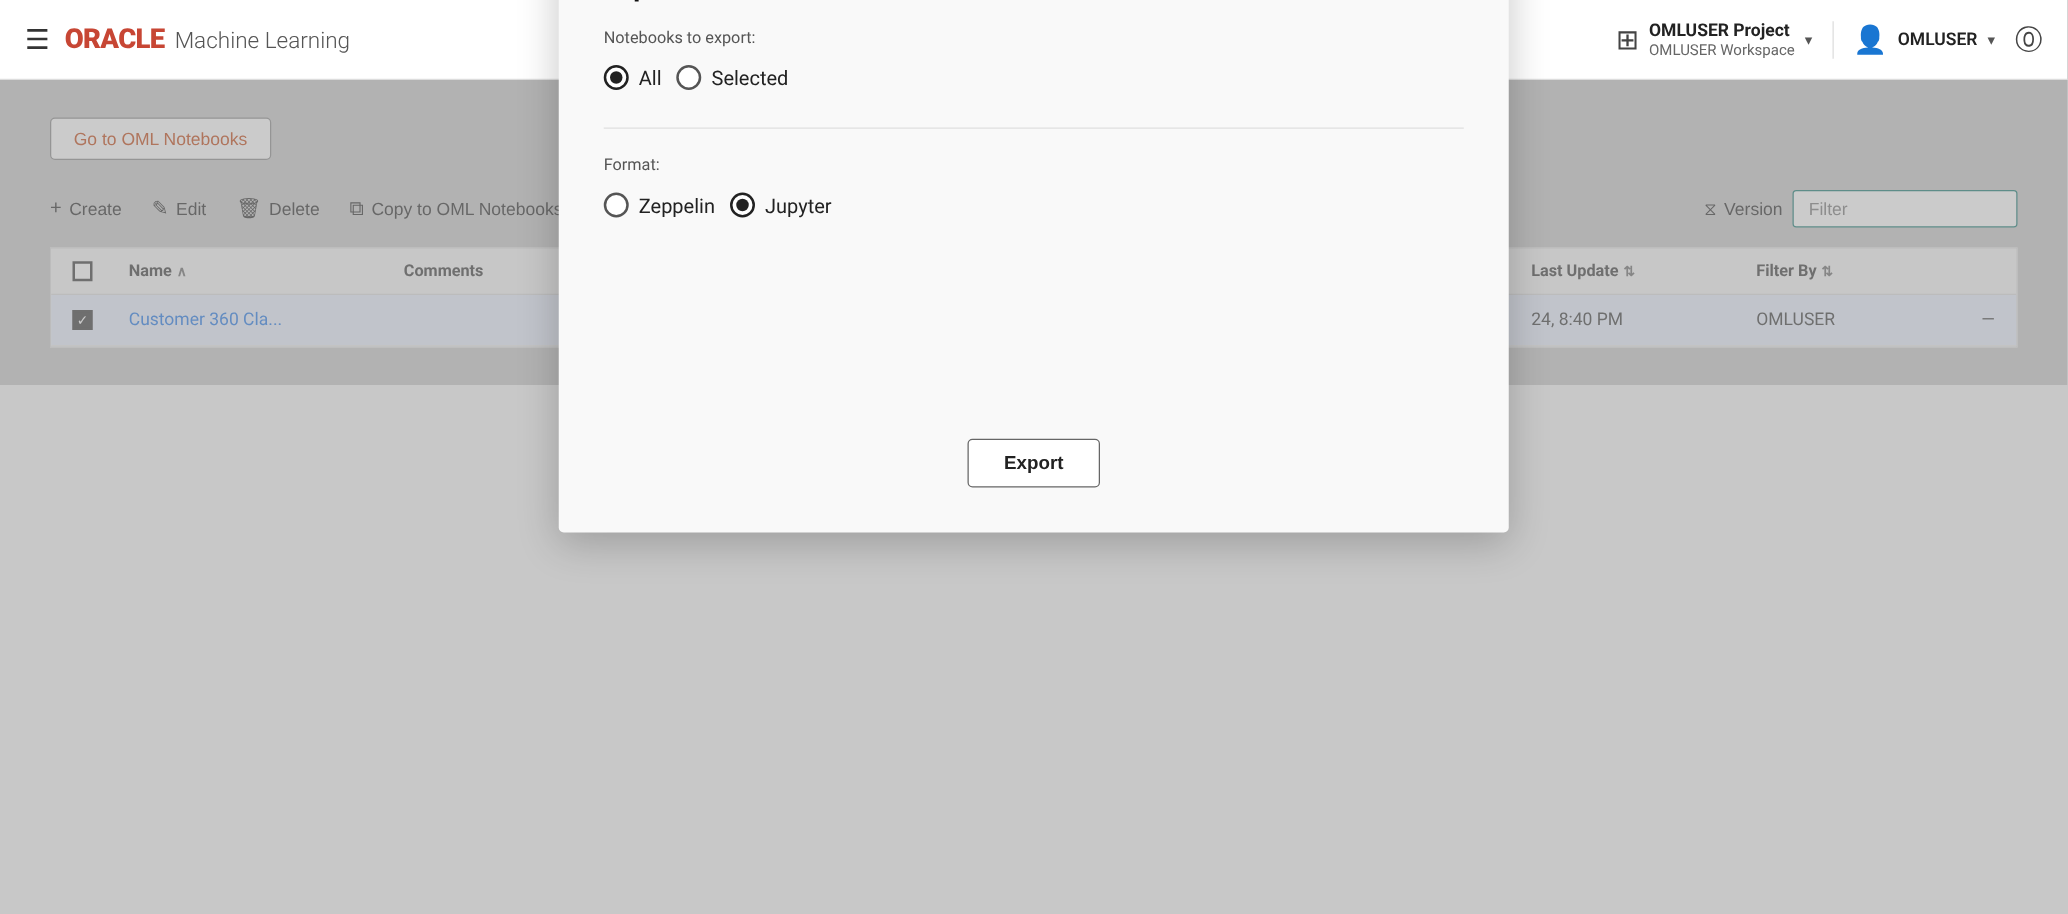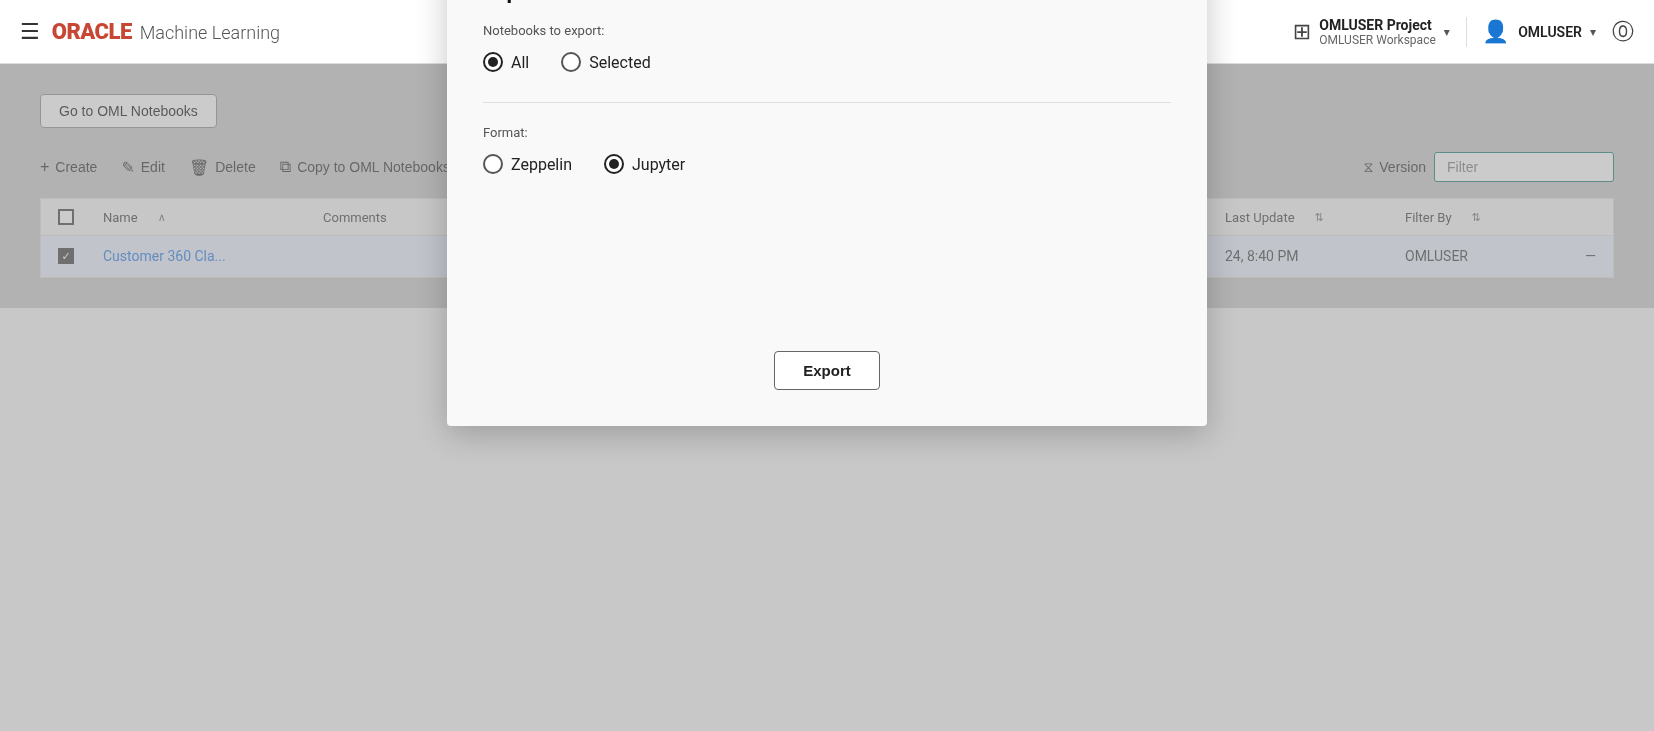--- a/index.html
+++ b/index.html
@@ -127,21 +127,21 @@
       font-weight: 700;
       color: #222;
     }
     .goto-btn {
       background: #fff;
       border: 1px solid #888;
       border-radius: 4px;
       padding: 8px 18px;
       font-size: 14px;
       cursor: pointer;
-      color: #000000;
+      color: #c2410c;
     }
 
     
     .toolbar {
       display: flex;
       align-items: center;
       gap: 24px;
       margin-bottom: 16px;
     }
     .toolbar-btn {
@@ -180,26 +180,26 @@
     }
     .table-header {
       display: grid;
       grid-template-columns: 50px 220px 1fr 180px 180px 40px;
       background: #f5f5f5;
       border-bottom: 1px solid #ddd;
       padding: 10px 0;
     }
     .table-header-cell {
       font-size: 13px;
-      font-weight: 400;
+      font-weight: 700;
       color: #333;
       padding: 0 12px;
       display: flex;
       align-items: center;
-      gap: 20px;
+      gap: 4px;
     }
     .table-row {
       display: grid;
       grid-template-columns: 50px 220px 1fr 180px 180px 40px;
       border-bottom: 1px solid #eee;
       background: #e8f0fe;
       padding: 12px 0;
       align-items: center;
     }
     .table-cell {
@@ -269,21 +269,21 @@
       margin-bottom: 20px;
     }
     .modal-section-label {
       font-size: 13px;
       color: #555;
       margin-bottom: 14px;
     }
     .radio-group {
       display: flex;
       align-items: flex-end;
-      gap: 32px;
+      gap: 12px;
       margin-bottom: 30px;
     }
     .radio-option {
       display: flex;
       align-items: center;
       gap: 8px;
       font-size: 16px;
       color: #222;
       cursor: pointer;
     }

